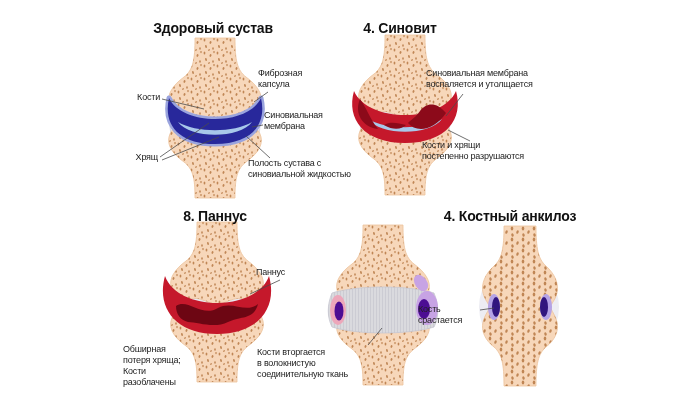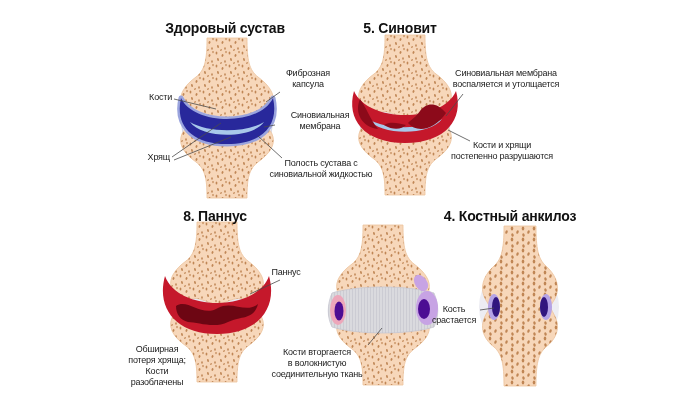--- a/index.html
+++ b/index.html
@@ -4,21 +4,21 @@
 <style>
   html,body{margin:0;padding:0;background:#fff;}
   #figure{position:relative;width:700px;height:400px;background:#ffffff;overflow:hidden;
           font-family:"Liberation Sans","DejaVu Sans",sans-serif;color:#1d1d1d;}
   .panel{position:absolute;overflow:visible;}
   .panel-svg{position:absolute;left:0;top:0;overflow:visible;}
   .title{position:absolute;transform:translateX(-50%);white-space:nowrap;
          font-size:14px;font-weight:700;letter-spacing:-0.2px;color:#111;}
   .ann{position:absolute;font-size:9px;line-height:1.22;letter-spacing:-0.2px;
        white-space:pre-line;color:#222;}
-  .c{text-align:center;}
+  .c{text-align:left;}
   .r{text-align:right;}
 </style>
 </head>
 <body>
 
 <div id="figure">
 
   <svg width="0" height="0" style="position:absolute" aria-hidden="true">
     <defs>
       <pattern id="bd" width="13" height="13" patternUnits="userSpaceOnUse">
@@ -42,21 +42,21 @@
       <path id="bbone" d="M45,160 L85,160 C85,140 87,131 96,124 C107,116 113,108 111,99 C109,90 101,86 92,89 C82,92 74,90 65,90 C56,90 48,92 38,89 C29,86 21,90 19,99 C17,108 23,116 34,124 C43,131 45,140 45,160 Z"></path>
       <path id="lens" d="M19,60 C32,88 98,88 111,60 C117,86 102,106 65,106 C28,106 13,86 19,60 Z"></path>
       <path id="blueband" d="M28,84 C46,95 84,95 102,84 C90,101 40,101 28,84 Z"></path>
       <path id="rlens" d="M14,56 C28,88 102,88 116,56 C124,84 106,108 65,108 C24,108 6,84 14,56 Z"></path>
       <path id="plens" d="M13,54 C26,90 104,90 117,54 C126,86 106,112 65,112 C24,112 4,86 13,54 Z"></path>
       <path id="fband" d="M14,68 C40,60 90,60 116,68 C121,80 121,92 116,102 C90,110 40,110 14,102 C9,92 9,80 14,68 Z"></path>
       <path id="kbone" d="M50,0 L82,0 C82,22 84,33 92,40 C101,48 105,58 103,67 C101,75 97,77 97,81 C97,85 101,88 103,96 C105,105 101,114 92,121 C84,128 82,138 82,160 L50,160 C50,138 48,128 40,121 C31,114 27,105 29,96 C31,88 35,85 35,81 C35,77 31,75 29,67 C27,58 31,48 40,40 C48,33 50,22 50,0 Z"></path>
     </defs>
   </svg>
 
-  <div class="panel" style="left:130px;top:10px;width:252px;height:192px">
+  <div class="panel" style="left:118px;top:10px;width:252px;height:192px">
     <svg class="panel-svg" width="252" height="192">
       <g transform="translate(32,28)">
         <use href="#caps" fill="#e8e8f0" stroke="#d9d9e4" stroke-width="1.2"></use>
         <use href="#tbone" fill="#f7d7ba" stroke="#ecc39c" stroke-width="0.8"></use>
         <use href="#tbone" fill="url(#bd)"></use>
         <use href="#bbone" fill="#f7d7ba" stroke="#ecc39c" stroke-width="0.8"></use>
         <use href="#bbone" fill="url(#bd)"></use>
         <use href="#lens" fill="none" stroke="#9aa4de" stroke-width="5" stroke-linejoin="round"></use>
         <use href="#lens" fill="#28289b"></use>
         <use href="#blueband" fill="#a8c8ea"></use>
@@ -93,21 +93,21 @@
         <use href="#blueband" fill="#a8c8ea"></use>
         <path d="M20,64 C14,78 22,92 38,94 C30,84 26,72 20,64 Z" fill="#8c0a1a"></path>
         <path d="M68,88 C76,98 94,96 106,78 C96,66 86,68 80,76 C76,82 72,84 68,88 Z" fill="#8c0a1a"></path>
         <path d="M44,90 C54,96 62,94 66,90 C58,88 50,86 44,90 Z" fill="#8c0a1a"></path>
       </g>
       <g stroke="#4a4a4a" stroke-width="0.8">
         <line x1="133" y1="84" x2="116" y2="106"></line>
         <line x1="140" y1="131" x2="118" y2="120"></line>
       </g>
     </svg>
-    <div class="title" style="left:70px;top:10px">5. Синовит</div>
+    <div class="title" style="left:70px;top:10px">4. Синовит</div>
     <div class="ann c" style="left:96px;top:58px;width:160px">Синовиальная мембрана
 воспаляется и утолщается</div>
     <div class="ann c" style="left:92px;top:130px;width:160px">Кости и хрящи
 постепенно разрушаются</div>
   </div>
 
   <div class="panel" style="left:98px;top:204px;width:234px;height:196px">
     <svg class="panel-svg" width="234" height="196">
       <g transform="translate(54,18)">
         <use href="#caps" fill="#e8e8f0" stroke="#d9d9e4" stroke-width="1.2"></use>

